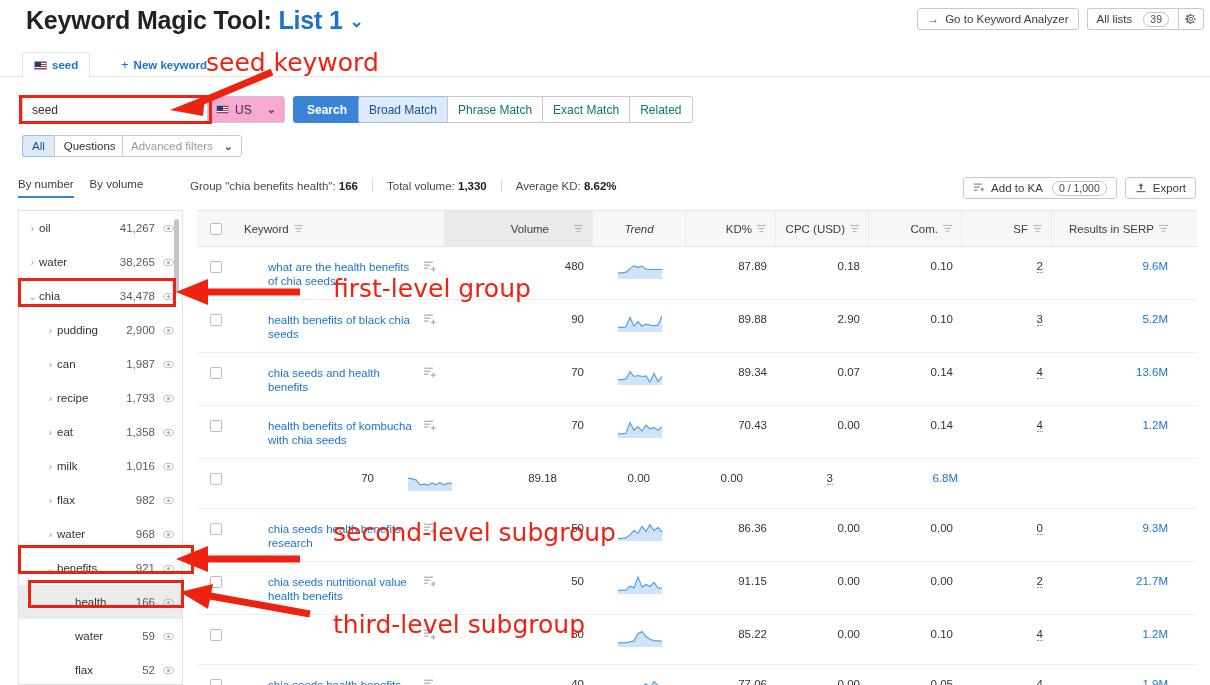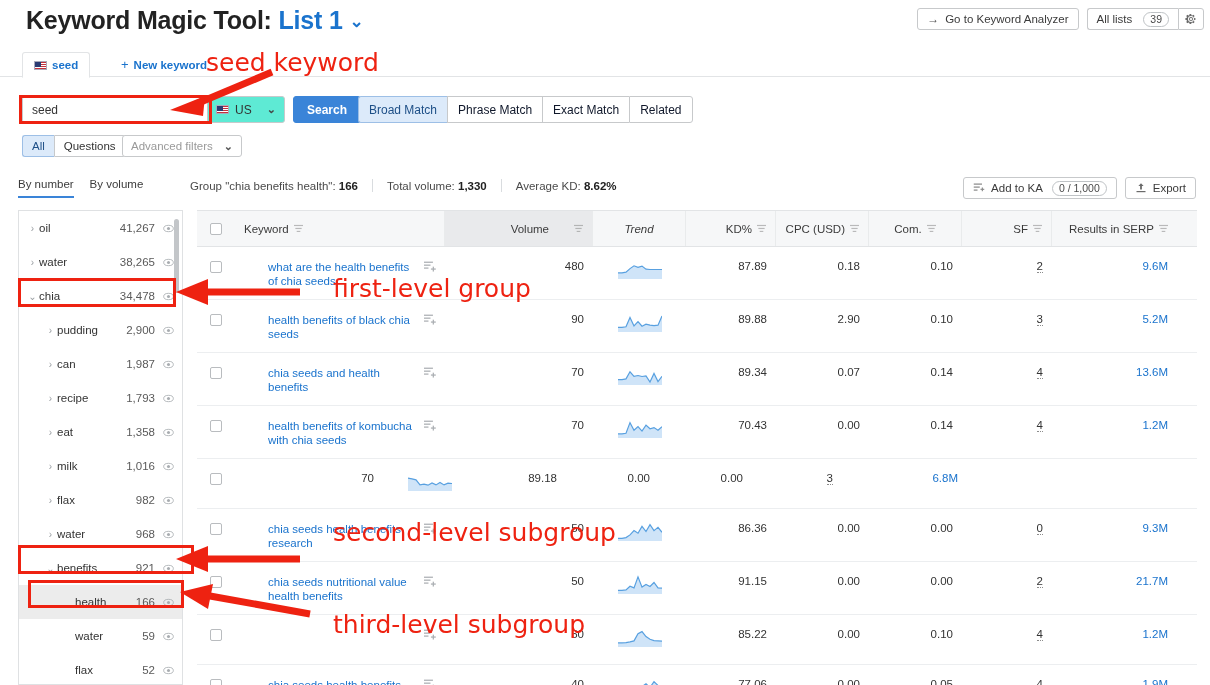--- a/index.html
+++ b/index.html
@@ -73,35 +73,35 @@
   
   .search-row{ position:absolute; left:0; top:96px; width:1210px; height:27px; }
   .search-input{
     position:absolute; left:22px; top:0; width:185px; height:27px;
     border:1px solid #c7c9cb; border-right:none; border-radius:3px 0 0 3px;
     font-size:12px; padding:0 9px; color:#333; outline:none;
     font-family:"Liberation Sans", sans-serif; background:#fff;
   }
   .country-select{
     position:absolute; left:207px; top:0; width:78px; height:27px;
-    border:1px solid #c7c9cb; border-radius:0 3px 3px 0; background:#5eead4;
+    border:1px solid #c7c9cb; border-radius:0 3px 3px 0; background:#f9a8d4;
     display:flex; align-items:center; gap:6px; padding:0 8px; cursor:pointer;
     font-size:12px; color:#333;
   }
   .country-select .caret{ margin-left:auto; font-size:11px; color:#444; font-weight:bold; }
   .search-btn{
     position:absolute; left:293px; top:0; height:27px; padding:0 13px;
     background:#3a84d8; border:1px solid #3a84d8; border-radius:3px; color:#fff;
     font-size:12px; font-weight:bold; cursor:pointer;
     font-family:"Liberation Sans", sans-serif;
   }
   .match-group{ position:absolute; left:358px; top:0; display:flex; }
   .match-btn{
     height:27px; padding:0 10px; border:1px solid #c7c9cb; border-right:none;
-    background:#fff; font-size:12px; color:#0f172a; display:flex; align-items:center;
+    background:#fff; font-size:12px; color:#0f766e; display:flex; align-items:center;
     cursor:pointer;
   }
   .match-btn:first-child{ border-radius:3px 0 0 3px; }
   .match-btn:last-child{ border-right:1px solid #c7c9cb; border-radius:0 3px 3px 0; }
   .match-btn.active{ background:#dceafa; border-color:#9dbfe6; color:#1d4f87; }
 
   
   .filter-row{ position:absolute; left:0; top:135px; width:1210px; height:22px; }
   .seg{ position:absolute; left:22px; top:0; display:flex; }
   .seg-btn{
@@ -170,21 +170,21 @@
     border-right:1px solid #e9ebec; padding:0 9px; position:relative;
   }
   .thead .th.vol{ background:#e9eaec; }
   .th .sort-ico{ margin-left:5px; opacity:.55; }
   .c-check{ width:38px; justify-content:center; border-right:none !important; }
   .c-kw{ width:210px; }
   .c-vol{ width:148px; justify-content:flex-end;gap:20px; }
   .c-trend{ width:93px; justify-content:center;font-style:italic; }
   .c-kd{ width:90px; justify-content:flex-end; }
   .c-cpc{ width:93px; justify-content:flex-end; }
-  .c-com{ width:93px; justify-content:center; }
+  .c-com{ width:93px; justify-content:flex-end; }
   .c-sf{ width:90px; justify-content:flex-end; }
   .c-serp{ width:125px; justify-content:flex-end; border-right:none !important; }
 
   .trow{
     display:flex; align-items:flex-start; border-bottom:1px solid #eceef0;
     min-height:50px; padding-top:13px; padding-bottom:11px;
   }
   .trow .td{ font-size:11.5px; color:#333; padding:0 9px; display:flex; }
   .td.c-check{ justify-content:center; padding-top:1px; }
   .td.c-kw{ color:#1a73cd; line-height:14px; position:relative; padding-right:30px; }

